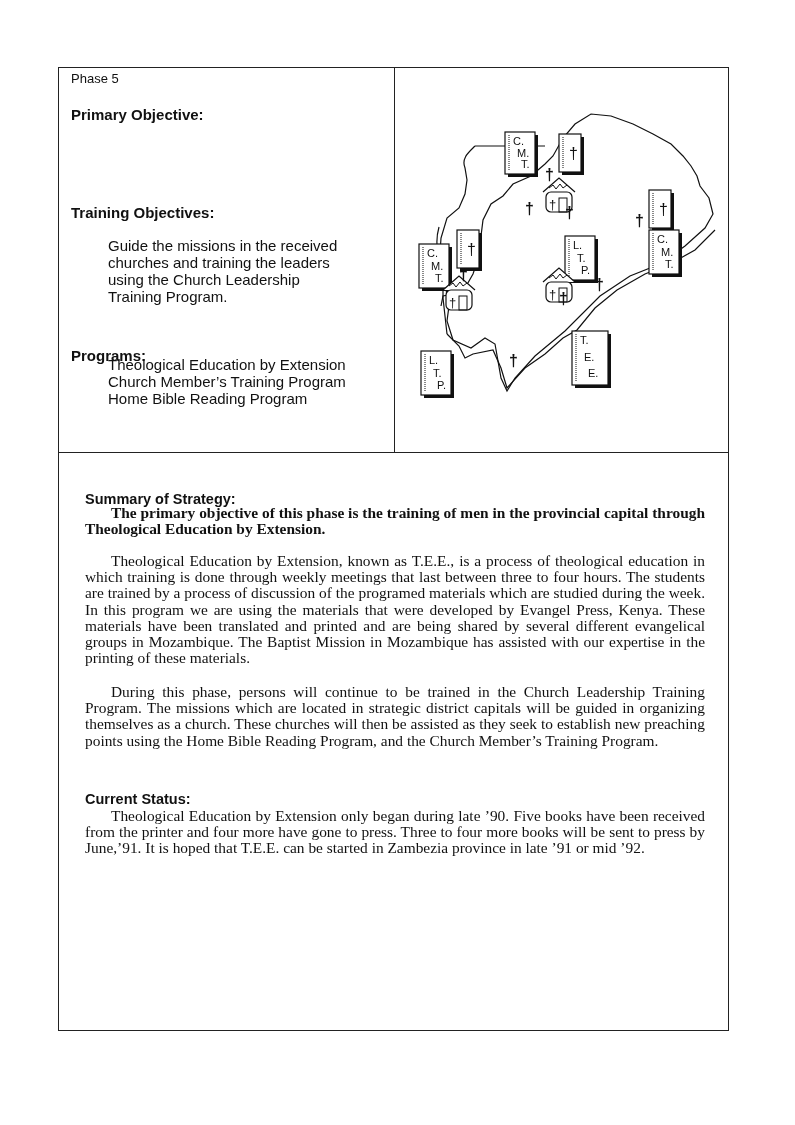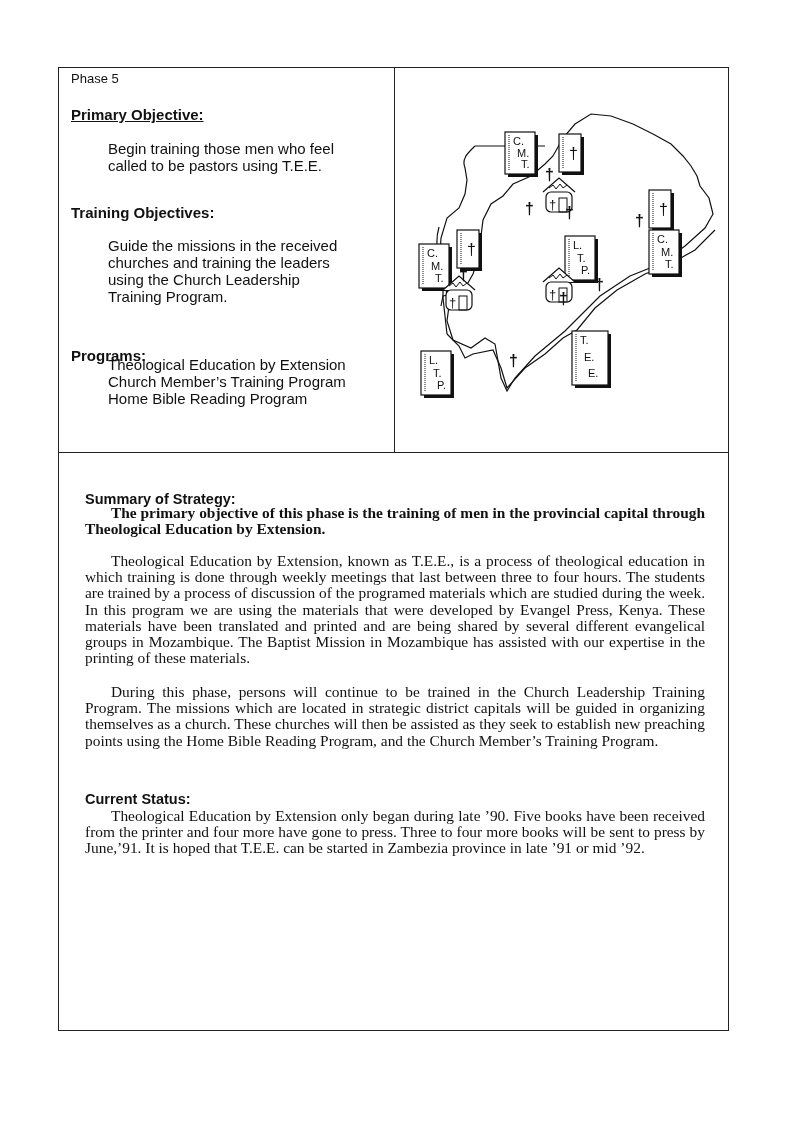--- a/index.html
+++ b/index.html
@@ -18,25 +18,21 @@
     svg text { font-family: "Liberation Sans", sans-serif; }
   </style>
 </head>
 <body>
 
 <div class="frame">
   <div class="top-row">
     <div class="left-col">
       <div class="phase-title">Phase 5</div>
 
-      <div class="h-sans" style="top:38px;text-decoration:underline;">Primary Objective:</div>
-      <div class="indent-block" style="top:72px;">
-        <div>Begin training those men who feel</div>
-        <div>called to be pastors using T.E.E.</div>
-      </div>
+      <div class="h-sans" style="top:38px;">Primary Objective:</div>
 
       <div class="h-sans" style="top:136px;">Training Objectives:</div>
       <div class="indent-block" style="top:169px;">
         <div>Guide the missions in the received</div>
         <div>churches and training the leaders</div>
         <div>using the Church Leadership</div>
         <div>Training Program.</div>
       </div>
 
       <div class="h-sans" style="top:279px; font-weight:bold;">Programs:</div>

